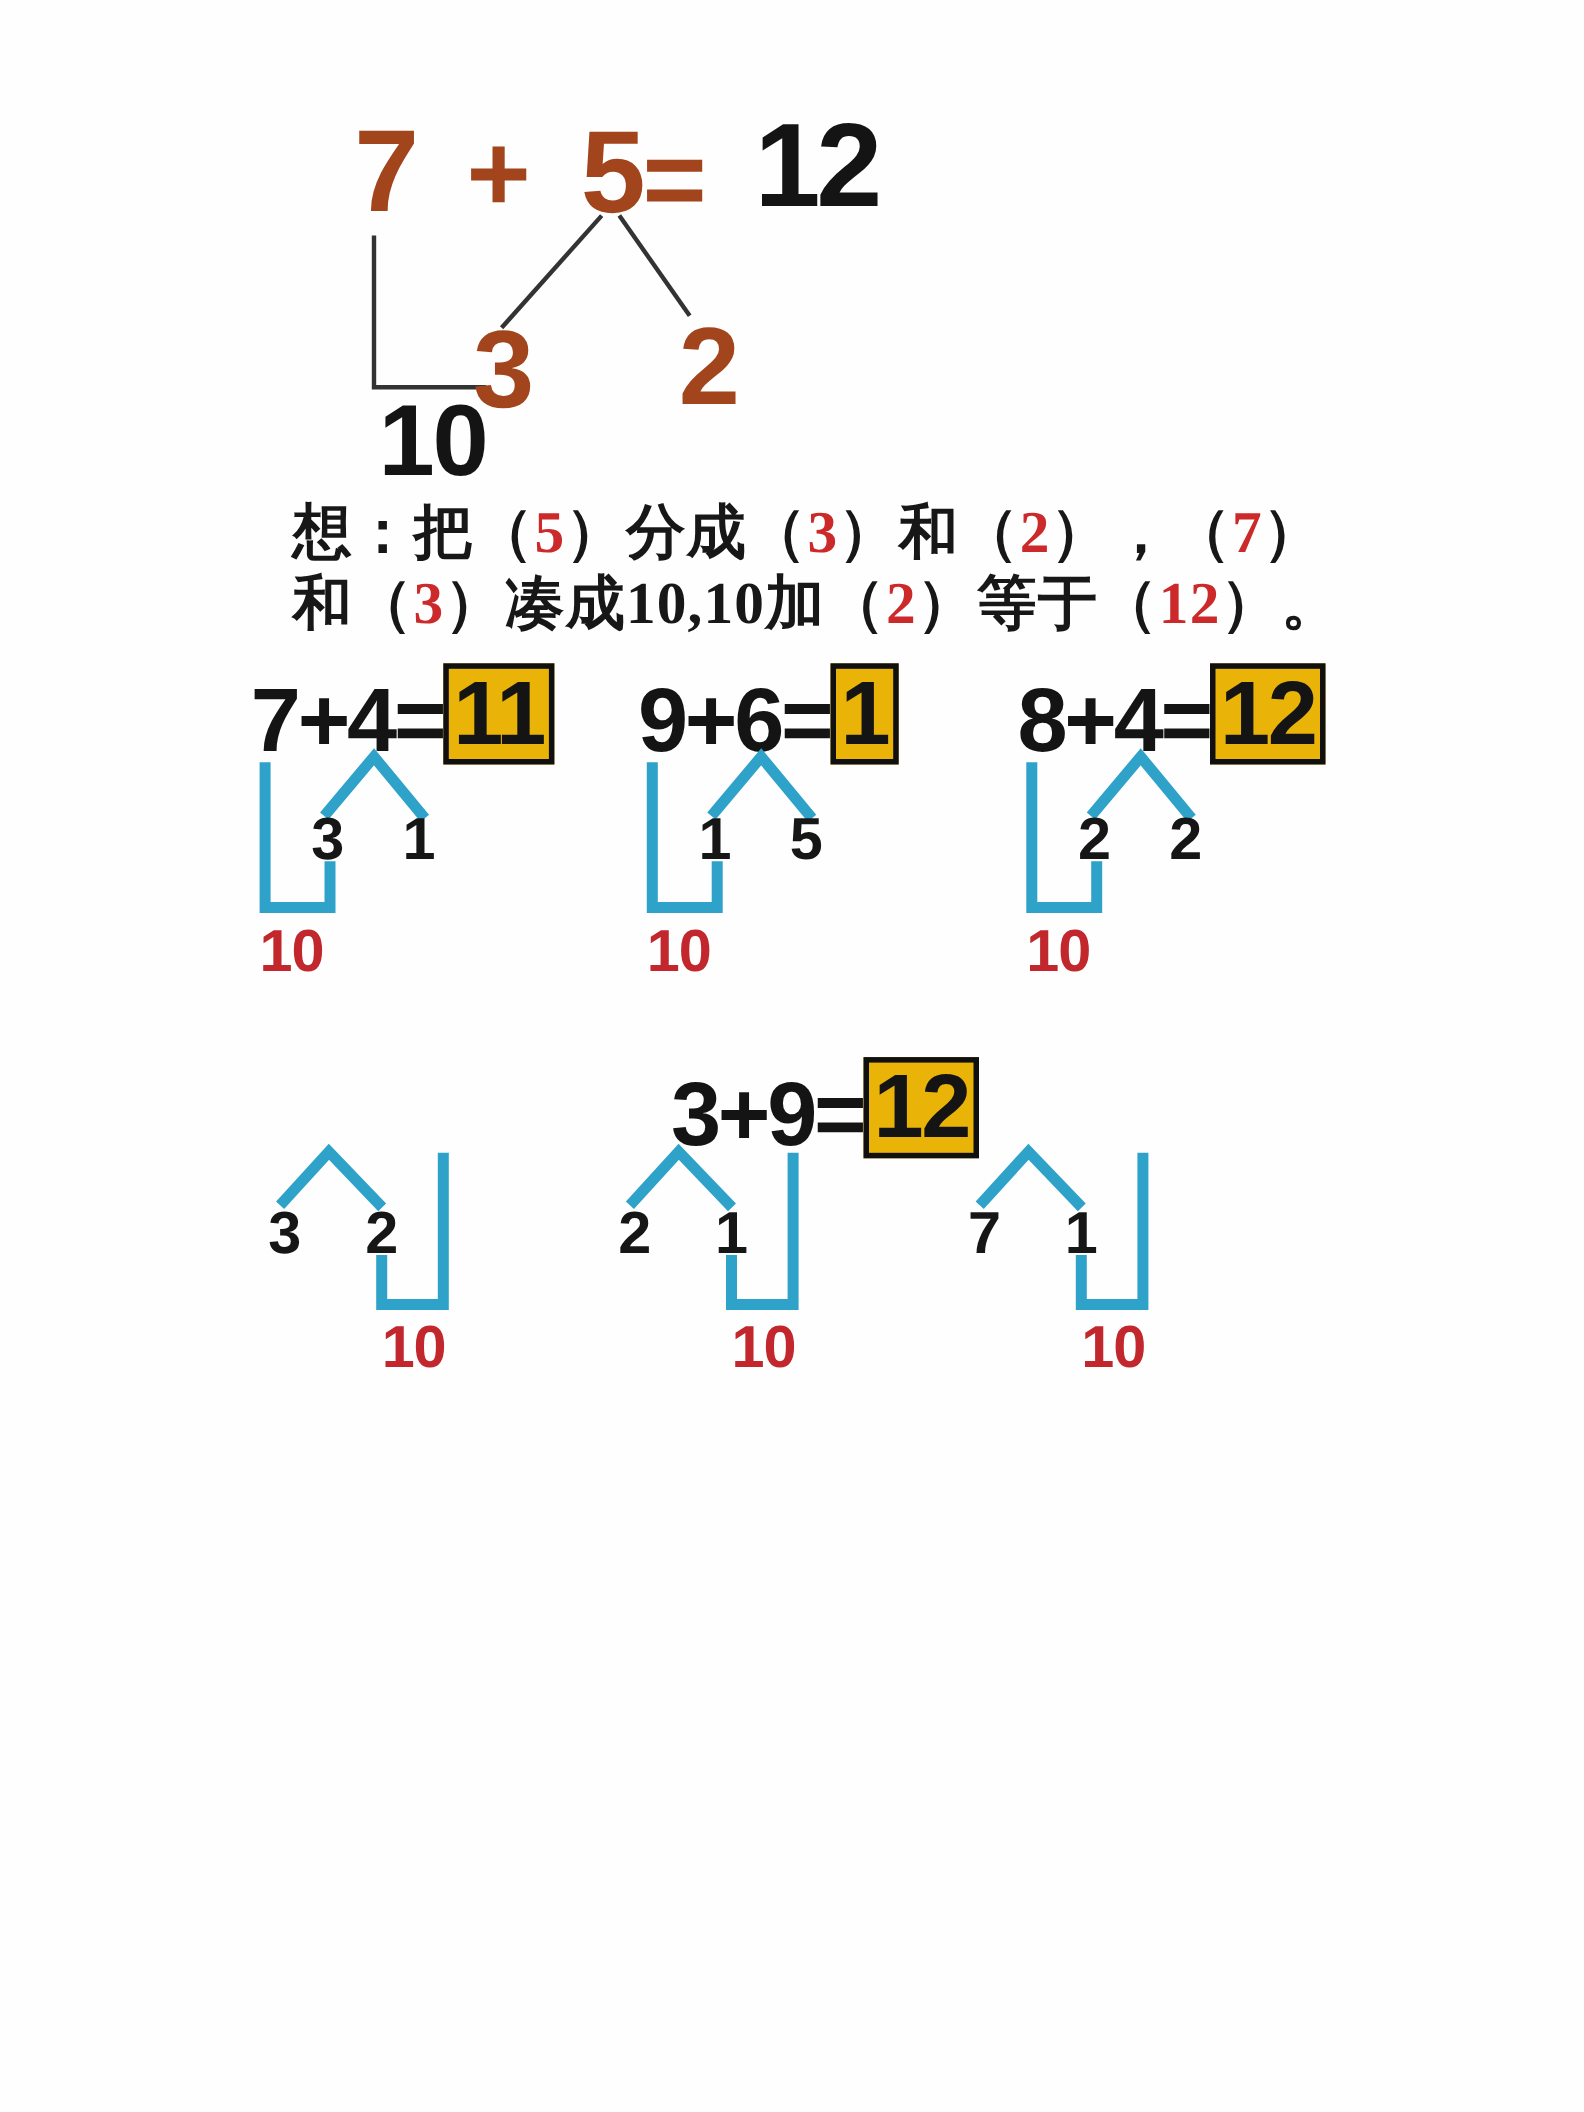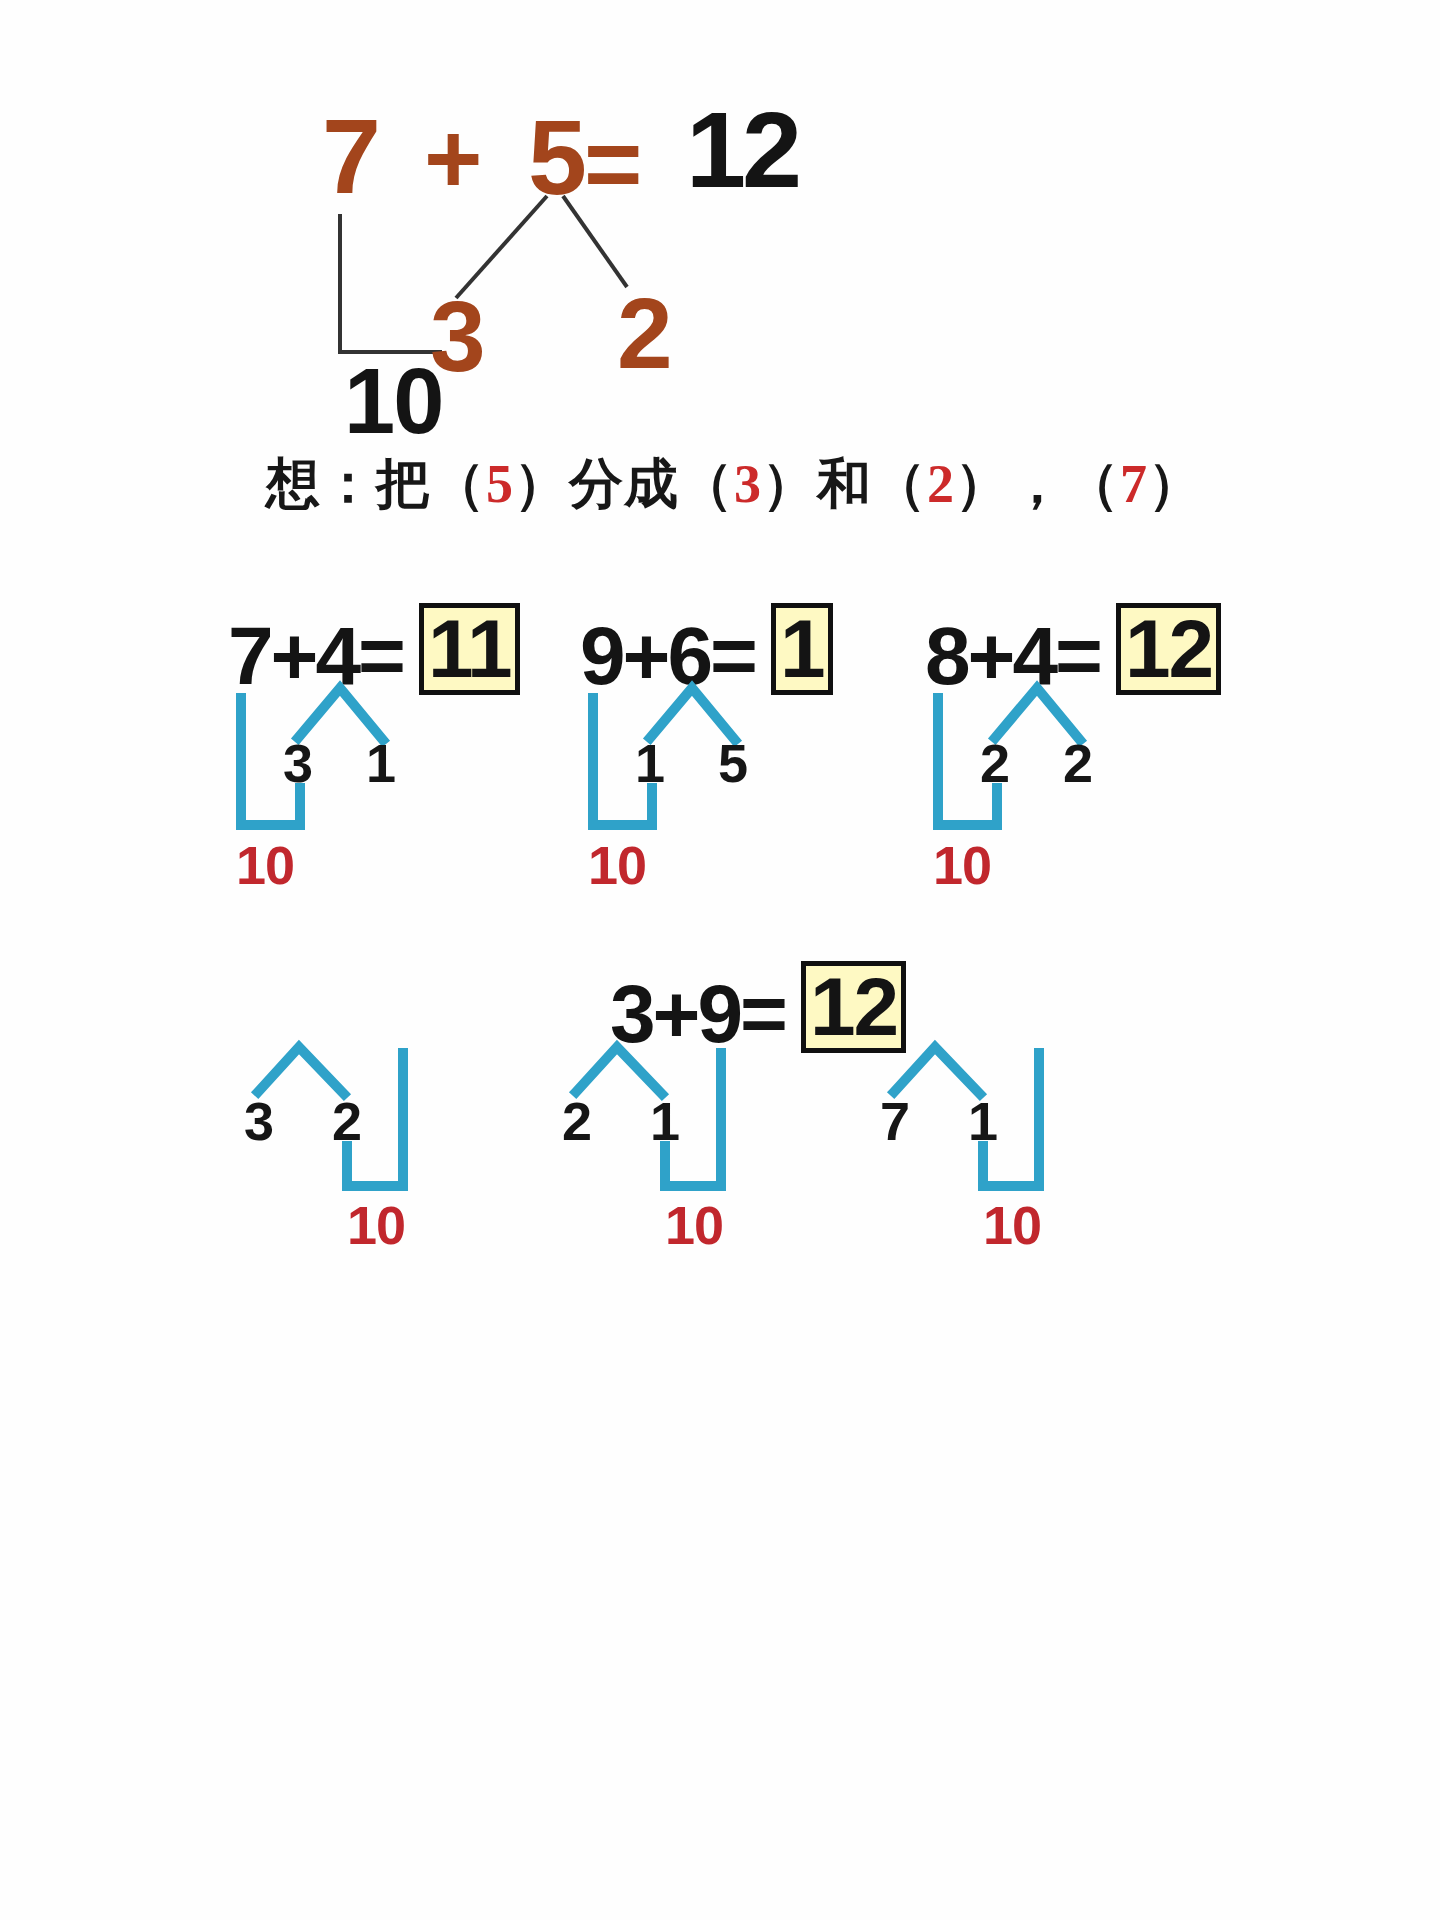--- a/index.html
+++ b/index.html
@@ -20,22 +20,22 @@
     font-weight:700;color:#171717;font-size:54px;line-height:64px;letter-spacing:1px;
   }
   .expl .rd{color:#cc2a2a;}
   
   .prob{position:absolute;width:310px;height:310px;}
   .eq{
     position:absolute;left:0;top:0;
     font-weight:700;font-size:82px;line-height:1;letter-spacing:-3px;color:#141414;
   }
   .box{
-    display:inline-block;border:5px solid #101010;padding:0 4px;margin-left:16px;
-    letter-spacing:-2px;position:relative;top:-7px;background:#fef9c3;
+    display:inline-block;border:5px solid #101010;padding:0 4px;margin-left:0;
+    letter-spacing:-2px;position:relative;top:-7px;background:#eab308;
   }
   .plines{position:absolute;pointer-events:none;overflow:visible;}
   .plines polyline,.plines path{stroke:#2fa2c9;stroke-width:10;fill:none;stroke-linecap:square;stroke-linejoin:miter;}
   .split{position:absolute;font-weight:700;font-size:54px;color:#161616;transform:translateX(-50%);}
   .ten{position:absolute;font-weight:700;font-size:54px;color:#c1272d;letter-spacing:-1px;}
   .bl .plines{left:0;top:55px;width:200px;height:200px;}
   .bl .s1{left:70px;top:122px;}
   .bl .s2{left:153px;top:122px;}
   .bl .ten{left:8px;top:224px;}
   .br .plines{left:-60px;top:55px;width:230px;height:200px;}
@@ -60,20 +60,23 @@
     <span class="abs ex-num" style="left:584px;top:113px;font-size:100px;">=</span>
     <span class="abs ex-black" style="left:686px;top:96px;font-size:108px;letter-spacing:-4px;">12</span>
     <span class="abs ex-num" style="left:430px;top:286px;font-size:100px;">3</span>
     <span class="abs ex-num" style="left:617px;top:283px;font-size:100px;">2</span>
     <span class="abs ex-black" style="left:344px;top:355px;font-size:92px;letter-spacing:-2px;">10</span>
   </section>
 
   <section class="expl">
     <div>
       <span>想：把（</span><span class="rd">5</span><span>）分成（</span><span class="rd">3</span><span>）和（</span><span class="rd">2</span><span>），（</span><span class="rd">7</span><span>）</span>
+    </div>
+    <div>
+      <span>和（</span><span class="rd">3</span><span>）凑成10,10加（</span><span class="rd">2</span><span>）等于（</span><span class="rd">12</span><span>）。</span>
     </div>
   </section>
 
   <div class="prob bl" style="left:228px;top:610px;">
     <div class="eq"><span>7</span><span>+</span><span>4</span><span>=</span><span class="box">11</span></div>
     <svg class="plines" viewBox="0 0 200 200">
       <polyline points="70,73 112,23 155,75"></polyline>
       <path d="M13,33 L13,160 L72,160 L72,123"></path>
     </svg>
     <span class="split s1">3</span>

